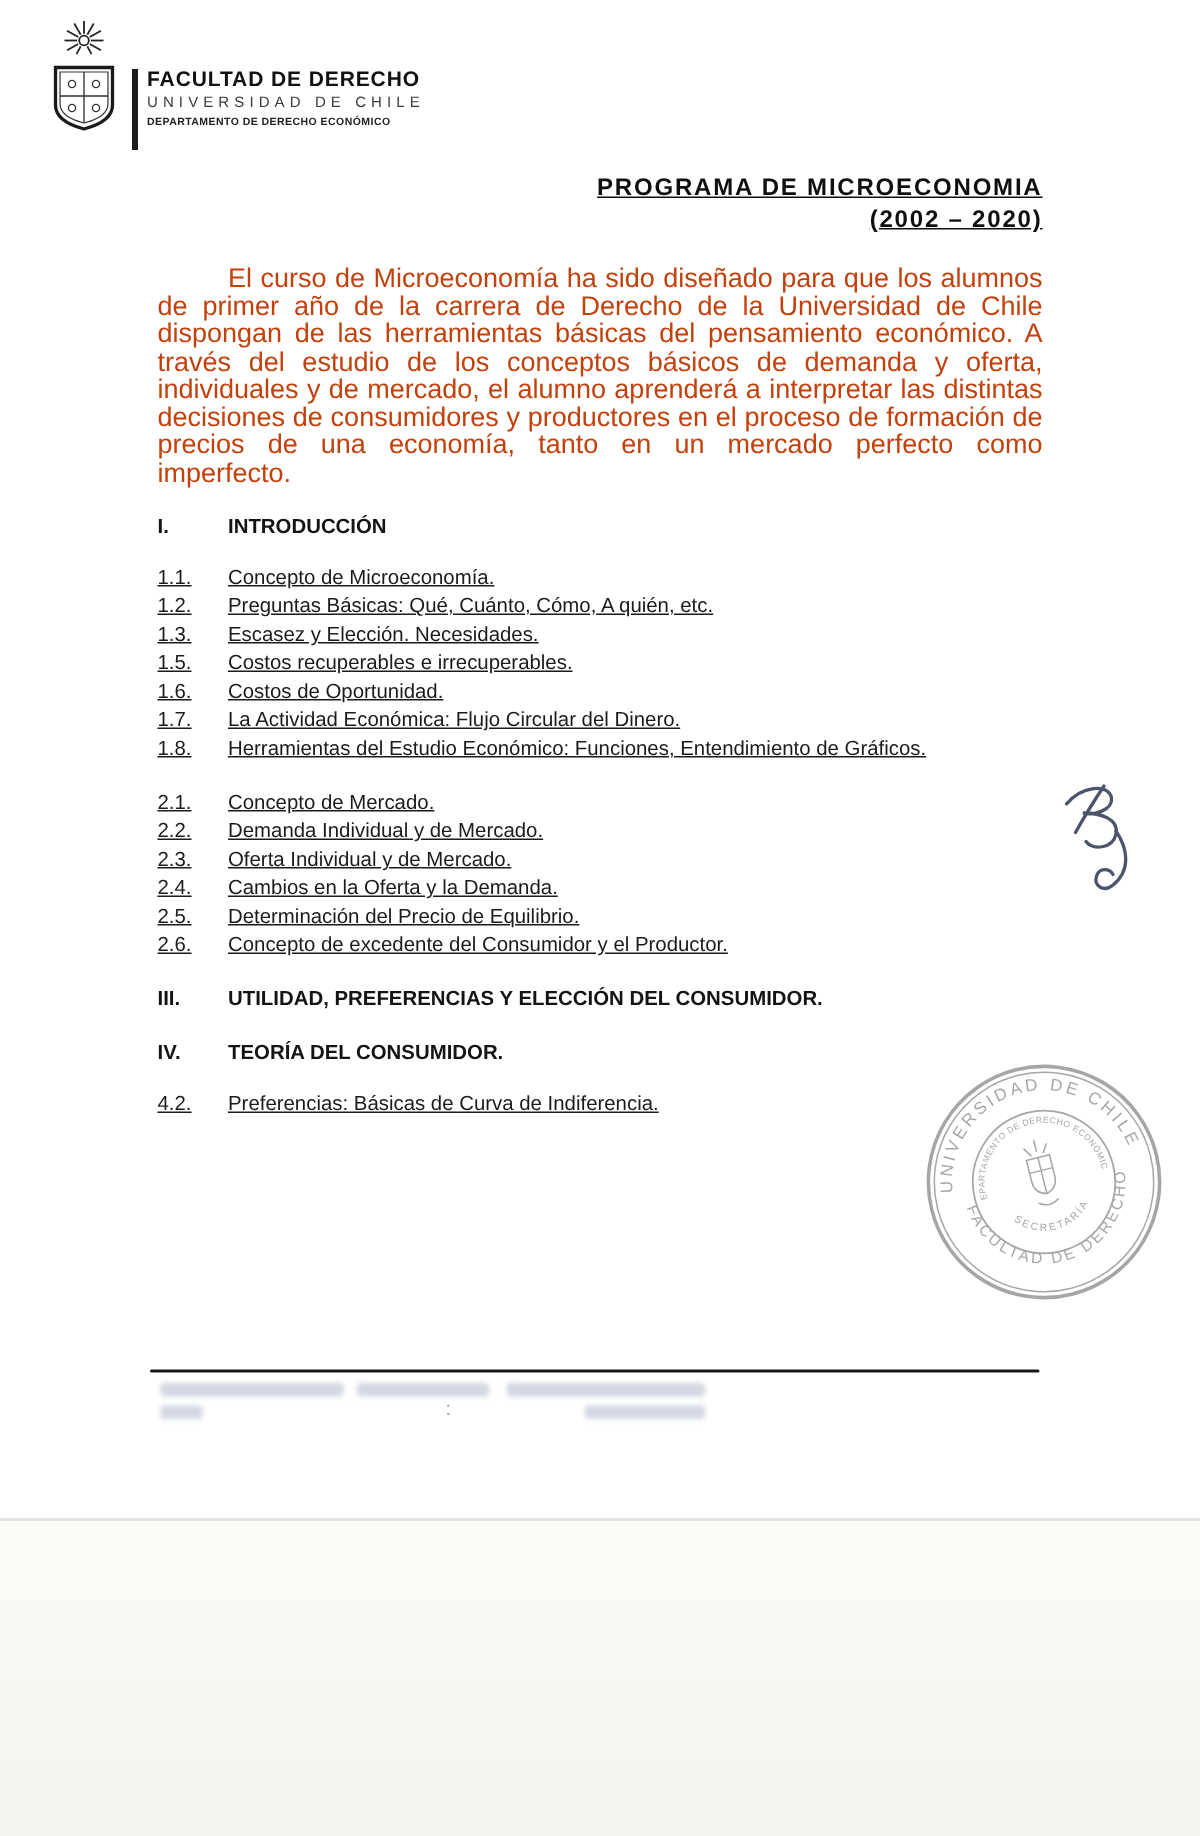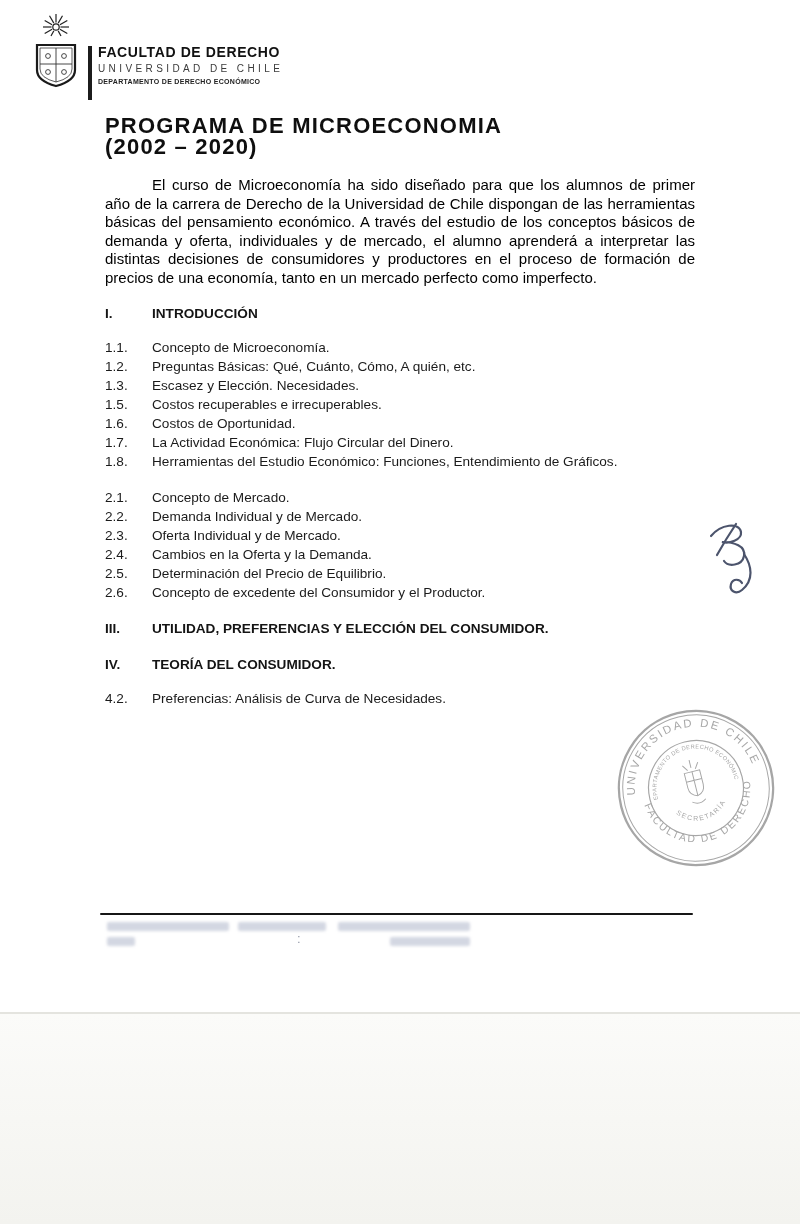--- a/index.html
+++ b/index.html
@@ -16,32 +16,32 @@
   .letterhead { position:absolute; top:12px; left:30px; z-index:3; }
   .crest { position:absolute; top:0; left:0; }
   .logo-bar { position:absolute; left:58px; top:34px; width:3.5px; height:54px; background:#1c1c1c; }
   .logo-text { position:absolute; left:68px; top:32px; white-space:nowrap; }
   .lt1 { font-size:14px; font-weight:bold; letter-spacing:.6px; color:#111; }
   .lt2 { font-size:10px; letter-spacing:3.4px; color:#3a3a3a; margin-top:3px; }
   .lt3 { font-size:7px; font-weight:bold; letter-spacing:.3px; color:#222; margin-top:4px; }
 
   
   .content { position:absolute; left:105px; right:105px; top:115px; z-index:2; }
-  .doc-title { text-align:left; font-size:22px; font-weight:bold; line-height:21px; letter-spacing:1.2px; color:#0f0f0f; }
+  .doc-title { text-align:right; font-size:16px; font-weight:bold; line-height:21px; letter-spacing:1.2px; color:#0f0f0f;text-decoration:underline; }
   .intro {
     margin-top:19px;
-    font-size:15px; line-height:18.5px;
+    font-size:18px; line-height:18.5px;
     text-align:justify; text-indent:47px;
-    color:#000000;
+    color:#c2410c;
   }
   .section { margin-top:17px; }
   .sec-head { display:flex; font-weight:bold; font-size:13.6px; line-height:19px; color:#141414; }
   .sec-num { width:47px; flex:none; }
   .items { margin-top:15px; }
-  .item { display:flex; font-size:13.6px; line-height:19px; }
+  .item { display:flex; font-size:13.6px; line-height:19px;text-decoration:underline; }
   .item-num { width:47px; flex:none; }
   .item-text { flex:1; text-align:justify; padding-right:55px; }
 
   
   .signature { position:absolute; left:698px; top:520px; z-index:4; }
 
   
   .stamp { position:absolute; left:612px; top:704px; width:168px; height:168px; transform:rotate(-14deg); z-index:1; opacity:.9; }
 
   
@@ -192,21 +192,21 @@
 
   <section class="section">
     <div class="sec-head">
       <span class="sec-num">IV.</span>
       <span class="sec-title">TEORÍA DEL CONSUMIDOR.</span>
     </div>
     <div class="items">
 
   <div class="item">
     <span class="item-num">4.2.</span>
-    <span class="item-text">Preferencias: Análisis de Curva de Necesidades.</span>
+    <span class="item-text">Preferencias: Básicas de Curva de Indiferencia.</span>
   </div>
 </div>
   </section>
 </div>
 </main>
 
 <svg class="signature" width="70" height="85" viewBox="0 0 70 85">
   <g fill="none" stroke="#3d4660" stroke-width="2.2" stroke-linecap="round" opacity=".92">
     <path d="M38,4 C32,13 24,26 19,35"></path>
     <path d="M13,16 C23,4 41,2 43,12 C44,20 31,24 24,22 C36,22 48,26 46,36 C44,46 30,47 26,41"></path>

